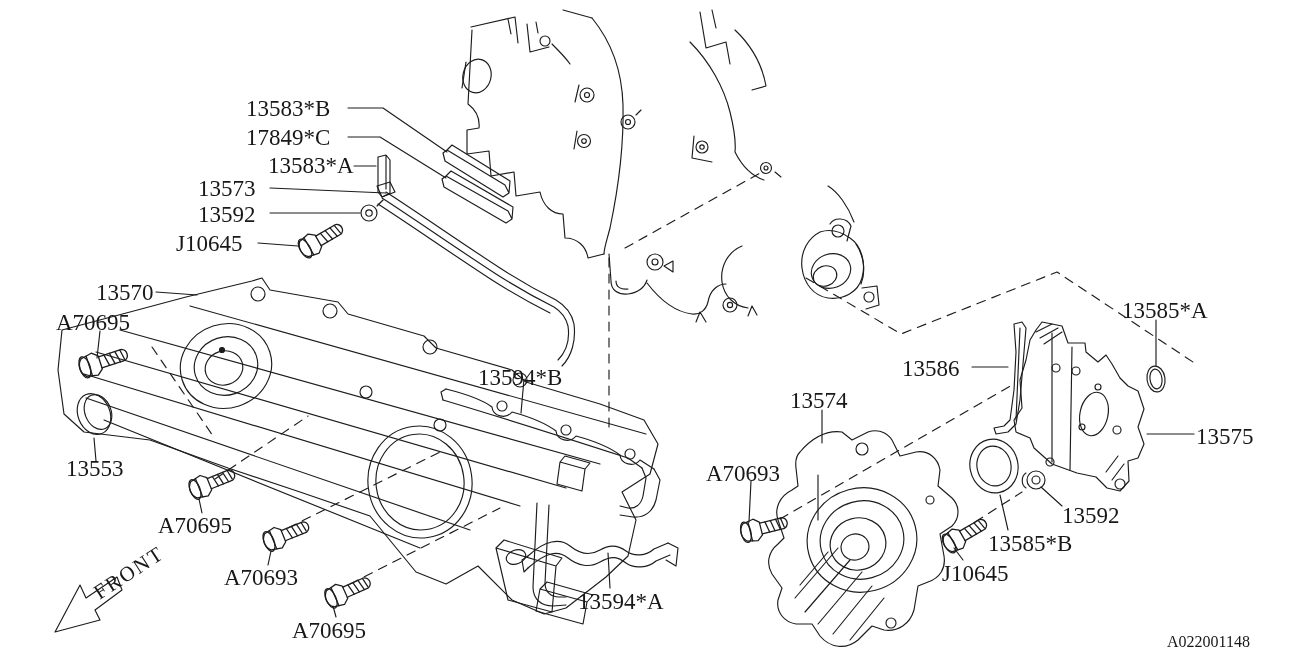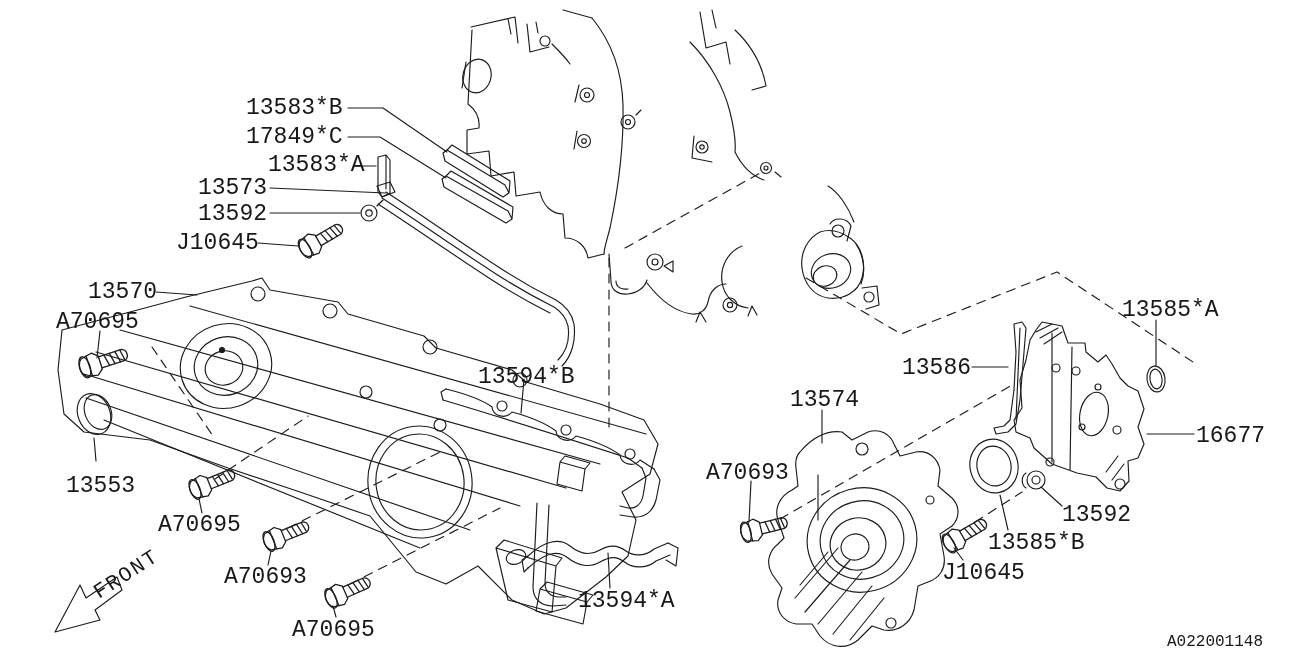--- a/index.html
+++ b/index.html
@@ -1,17 +1,17 @@
 <!DOCTYPE html>
 <html><head>
 <meta charset="utf-8">
 <style>
   html,body{margin:0;padding:0;background:#ffffff;}
   #stage{position:relative;width:1306px;height:653px;background:#ffffff;overflow:hidden;
-         font-family:Liberation Mono, monospace;}
+         font-family:Liberation Serif, serif;}
   #art{position:absolute;left:0;top:0;}
   .label{position:absolute;font-size:23px;line-height:23px;color:#181818;white-space:nowrap;
          letter-spacing:0px;}
   .small{font-size:16px;line-height:20px;}
   .front{position:absolute;font-size:21px;line-height:21px;color:#181818;
          transform:rotate(-33deg);transform-origin:0 50%;letter-spacing:2px;}
 </style>
 </head>
 <body>
 
@@ -258,33 +258,33 @@
     <path d="M 55,632 L 80,585 L 86,598 L 117,577 L 122,590 L 95,610 L 100,620 Z"></path>
   </g>
 </svg>
 
   <div class="label" style="left:246px;top:97px">13583*B</div>
   <div class="label" style="left:246px;top:126px">17849*C</div>
   <div class="label" style="left:268px;top:154px">13583*A</div>
   <div class="label" style="left:198px;top:177px">13573</div>
   <div class="label" style="left:198px;top:203px">13592</div>
   <div class="label" style="left:176px;top:232px">J10645</div>
-  <div class="label" style="left:88px;top:281px">13570</div>
+  <div class="label" style="left:96px;top:281px">13570</div>
   <div class="label" style="left:56px;top:311px">A70695</div>
-  <div class="label" style="left:66px;top:475px">13553</div>
+  <div class="label" style="left:66px;top:457px">13553</div>
   <div class="label" style="left:158px;top:514px">A70695</div>
   <div class="label" style="left:224px;top:566px">A70693</div>
   <div class="label" style="left:292px;top:619px">A70695</div>
   <div class="label" style="left:478px;top:366px">13594*B</div>
   <div class="label" style="left:578px;top:590px">13594*A</div>
   <div class="label" style="left:790px;top:389px">13574</div>
   <div class="label" style="left:706px;top:462px">A70693</div>
   <div class="label" style="left:942px;top:562px">J10645</div>
   <div class="label" style="left:1062px;top:504px">13592</div>
   <div class="label" style="left:988px;top:532px">13585*B</div>
   <div class="label" style="left:902px;top:357px">13586</div>
   <div class="label" style="left:1122px;top:299px">13585*A</div>
-  <div class="label" style="left:1196px;top:425px">16677</div>
+  <div class="label" style="left:1196px;top:425px">13575</div>
 
   <div class="front" style="left:96px;top:584px">FRONT</div>
   <div class="label small" style="left:1167px;top:632px">A022001148</div>
 
 </div>
 
 </body></html>

